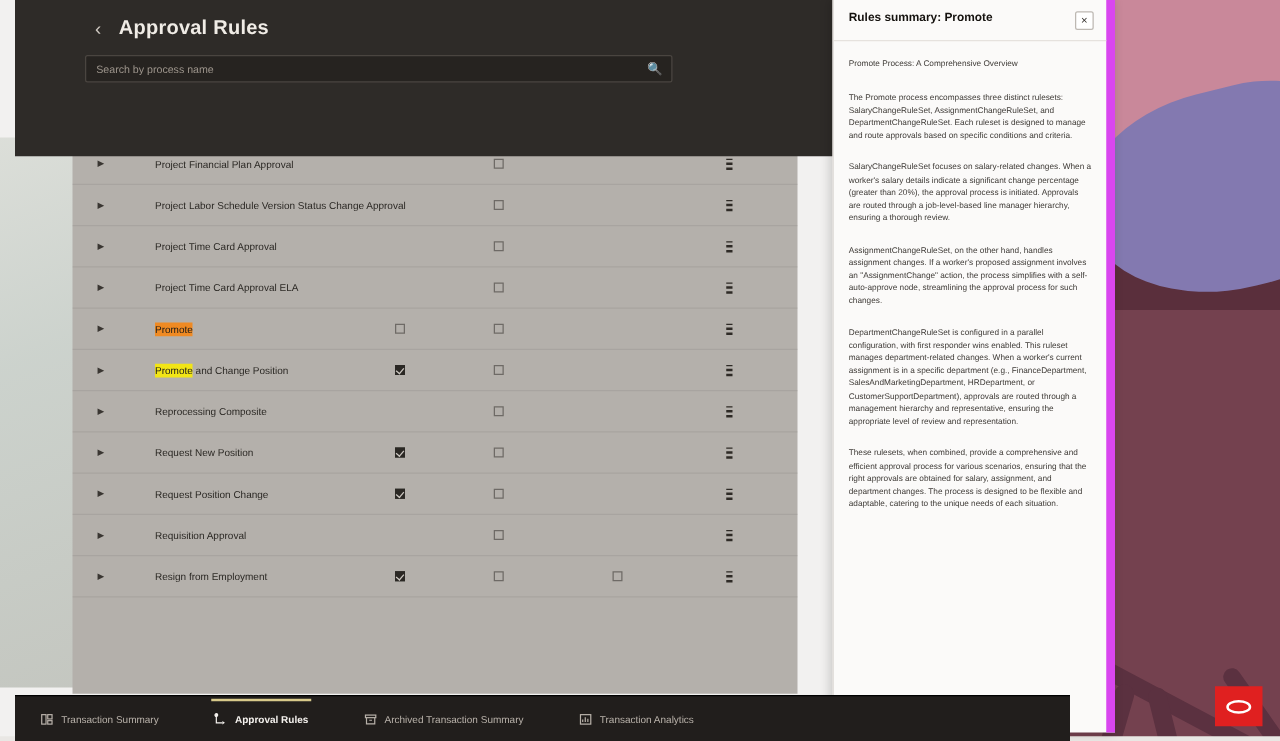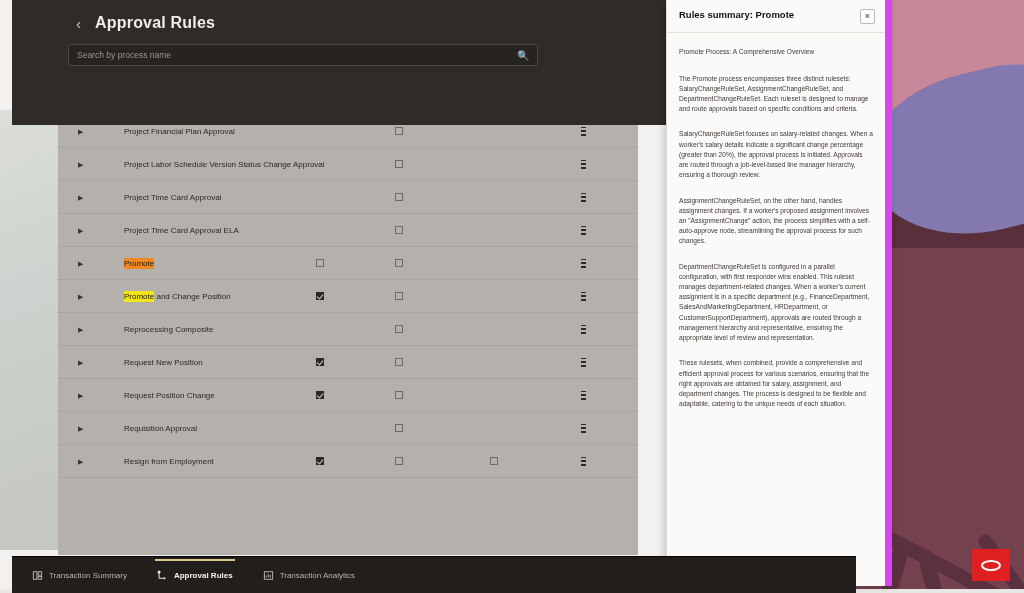--- a/index.html
+++ b/index.html
@@ -298,21 +298,21 @@
 
   
   #bottom-bar {
     position: absolute;
     left: 12px; bottom: 0;
     width: 844px; height: 37px;
     background: #211e1c;
     display: flex;
     align-items: center;
     padding-left: 14px;
-    gap: 18px;
+    gap: 32px;
     z-index: 12;
     border-top: 1px solid #000;
   }
   .tab-item {
     display: flex;
     align-items: center;
     gap: 6px;
     padding: 5px 6px;
     cursor: pointer;
     position: relative;
@@ -571,20 +571,30 @@
             <path d="M3 3v9h7"></path>
             <circle cx="3" cy="3" r="1.6" fill="currentColor"></circle>
             <path d="M10 10l3 2-3 2z" fill="currentColor" stroke="none"></path>
           </svg>
         </span>
         <span class="tab-label">Approval Rules</span>
       </div>
       <div class="tab-item">
         <span class="tab-icon">
           <svg viewBox="0 0 16 16" fill="none" stroke="currentColor" stroke-width="1.4">
+            <rect x="2" y="3" width="12" height="3"></rect>
+            <path d="M3.2 6v7.2h9.6V6"></path>
+            <path d="M6.4 9h3.2"></path>
+          </svg>
+        </span>
+        <span class="tab-label">Archived Transaction Summary</span>
+      </div>
+      <div class="tab-item">
+        <span class="tab-icon">
+          <svg viewBox="0 0 16 16" fill="none" stroke="currentColor" stroke-width="1.4">
             <rect x="2" y="2.5" width="12" height="11"></rect>
             <path d="M4.6 11V8M7.6 11V5.5M10.6 11V7.2"></path>
           </svg>
         </span>
         <span class="tab-label">Transaction Analytics</span>
       </div>
     </div>
 
   <div id="page-edge"></div>
 </div>

